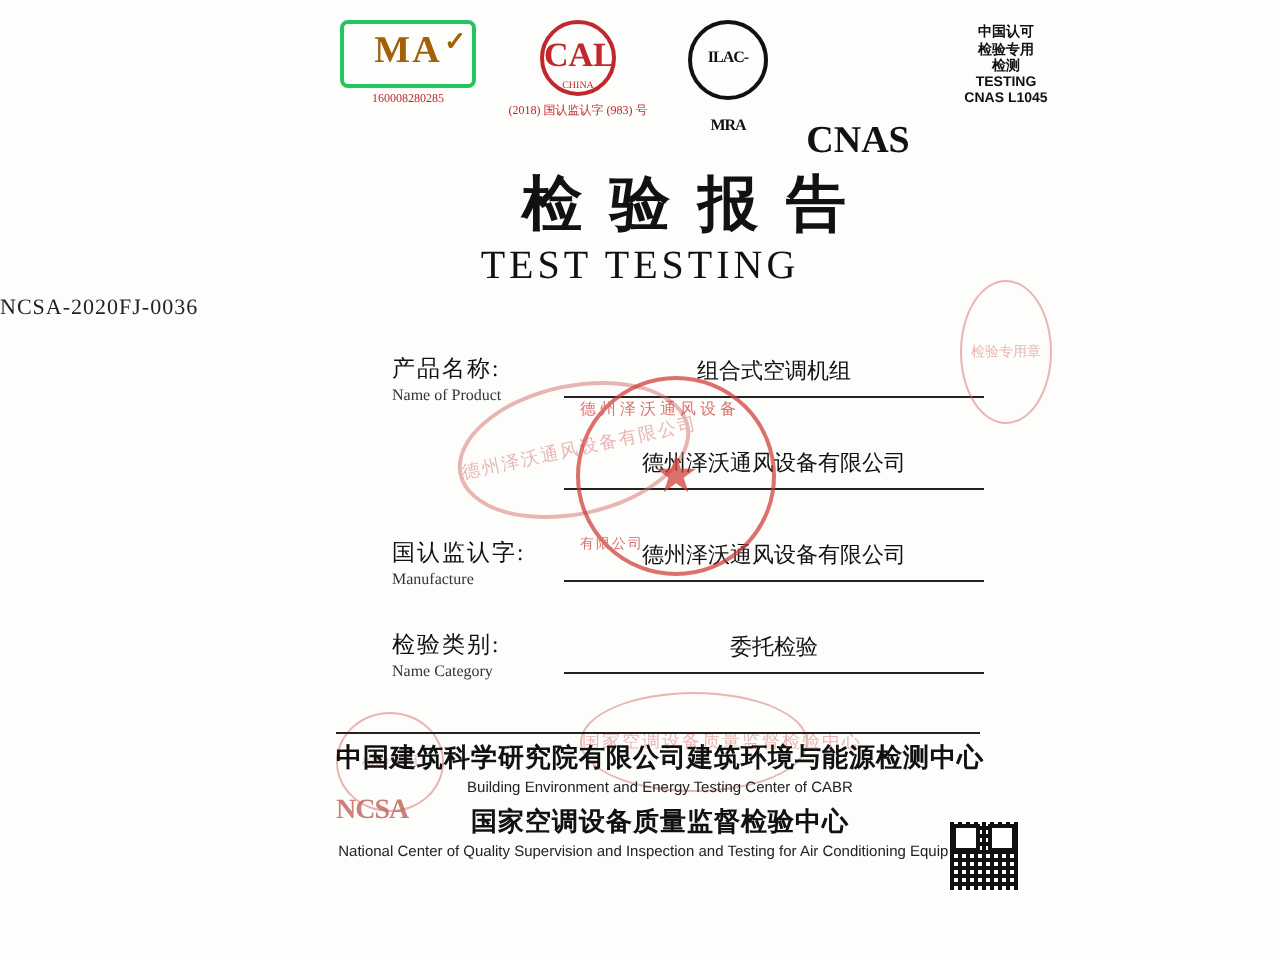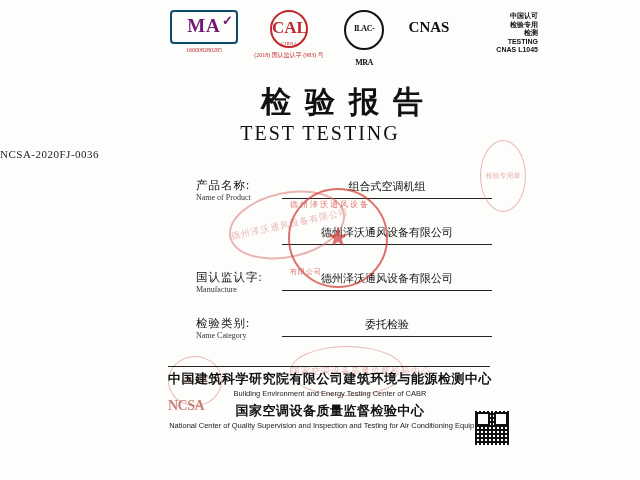--- a/index.html
+++ b/index.html
@@ -32,23 +32,23 @@
   .mark {
     position: absolute;
     text-align: center;
   }
 
   
   .mark-ma { left: 0px; top: 0px; width: 72px; }
   .ma-box {
     width: 64px; height: 30px;
     margin: 0 auto;
-    border: 2px solid #0c4a6e;
+    border: 2px solid #22c55e;
     border-radius: 4px;
-    color: #701a75;
+    color: #a16207;
     font-family: "Liberation Serif", serif;
     font-weight: bold;
     font-size: 19px;
     line-height: 28px;
     letter-spacing: 1px;
     position: relative;
   }
   .ma-box .tick {
     position: absolute;
     right: 2px; top: 2px;
@@ -97,38 +97,39 @@
     font-weight: bold;
     letter-spacing: -0.5px;
     color: #111;
   }
 
   
   .mark-cnas { left: 224px; top: 6px; width: 74px; }
   .cnas-text {
     font-family: "Liberation Serif", serif;
     font-weight: bold;
-    font-size: 15px;
+    font-size: 19px;
     letter-spacing: 0px;
     color: #111;
     line-height: 22px;
+    margin-top: 44px;
   }
 
   
   .cnas-right {
     position: absolute;
     left: 300px;
     top: 2px;
     width: 70px;
     font-family: "Liberation Sans", sans-serif;
     font-size: 7px;
     line-height: 8.6px;
     color: #111;
     font-weight: bold;
-    text-align: right;
+    text-align: center;
   }
   .cnas-right .cn { font-family: "Liberation Serif", serif; font-weight: bold; }
 
   
   .title-cn {
     position: absolute;
     top: 82px; left: 0; right: 0;
     text-align: center;
     font-family: "Liberation Serif", serif;
     font-size: 30px;

